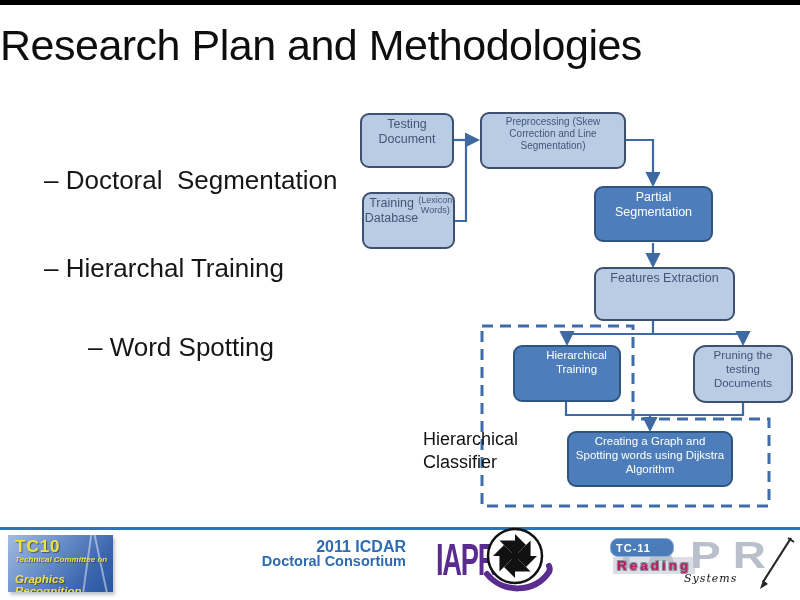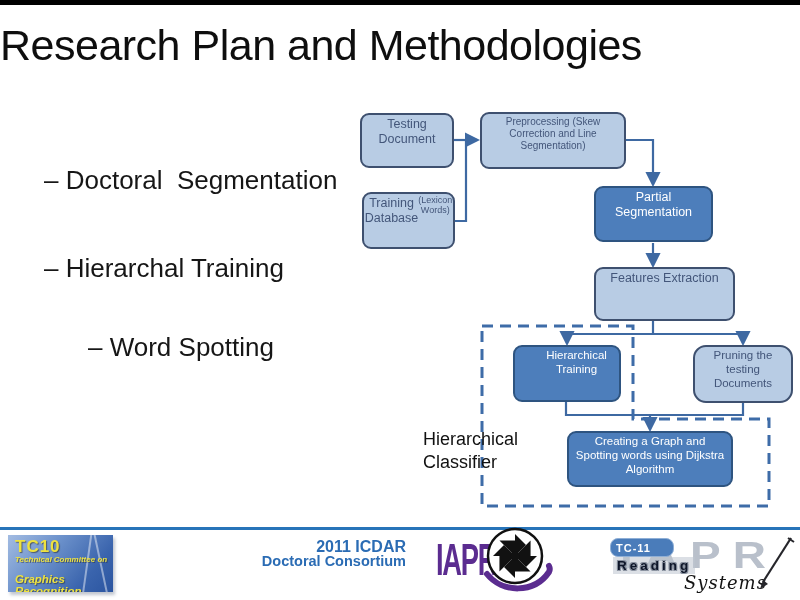--- a/index.html
+++ b/index.html
@@ -65,25 +65,25 @@
              color:var(--purple);letter-spacing:-2px;transform:scaleX(0.62);transform-origin:left top;
              line-height:1;}
   .iapr-mark{position:absolute;left:484px;top:526px;}
 
   .tc11{position:absolute;left:608px;top:536px;width:188px;height:62px;}
   .tc11 .grayletters{position:absolute;left:12px;top:0px;font-size:46px;font-weight:bold;
         color:var(--gray-letters);letter-spacing:12px;line-height:1;transform:scaleY(0.82);transform-origin:top left;}
   .tc11 .chip{position:absolute;left:2px;top:2px;width:64px;height:19px;background:#4a7cba;
         border:1px solid #8fafd6;border-radius:8px;color:#fff;font-weight:bold;font-size:11px;
         display:flex;align-items:center;padding-left:5px;box-sizing:border-box;letter-spacing:1px;}
-  .tc11 .reading{position:absolute;left:5px;top:21px;font-size:13.5px;font-weight:bold;color:#0f172a;
+  .tc11 .reading{position:absolute;left:5px;top:21px;font-size:13.5px;font-weight:bold;color:#be185d;
         letter-spacing:3px;background:rgba(190,197,207,0.55);padding:1px 4px;
         text-shadow:-1px -1px 0 #8a92a0,1px -1px 0 #8a92a0,-1px 1px 0 #8a92a0,1px 1px 0 #8a92a0;}
   .tc11 .systems{position:absolute;left:76px;top:36px;font-family:"DejaVu Serif",serif;
-        font-style:italic;font-size:18px;color:#141414;letter-spacing:1px;}
+        font-style:italic;font-size:11px;color:#141414;letter-spacing:1px;}
   .tc11 svg.pen{position:absolute;left:0;top:0;}
 </style>
 </head>
 <body>
 
 <div class="slide">
 
   <div class="topbar"></div>
 
   <div class="title">Research Plan and Methodologies</div>

